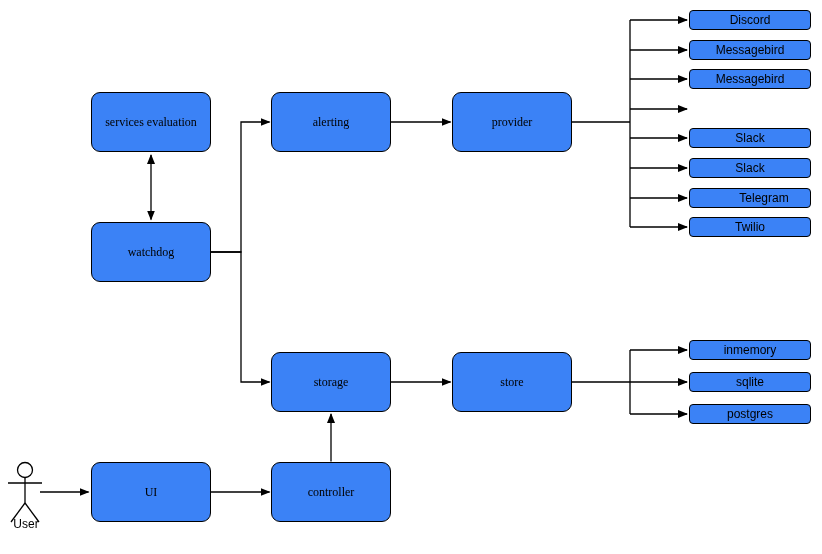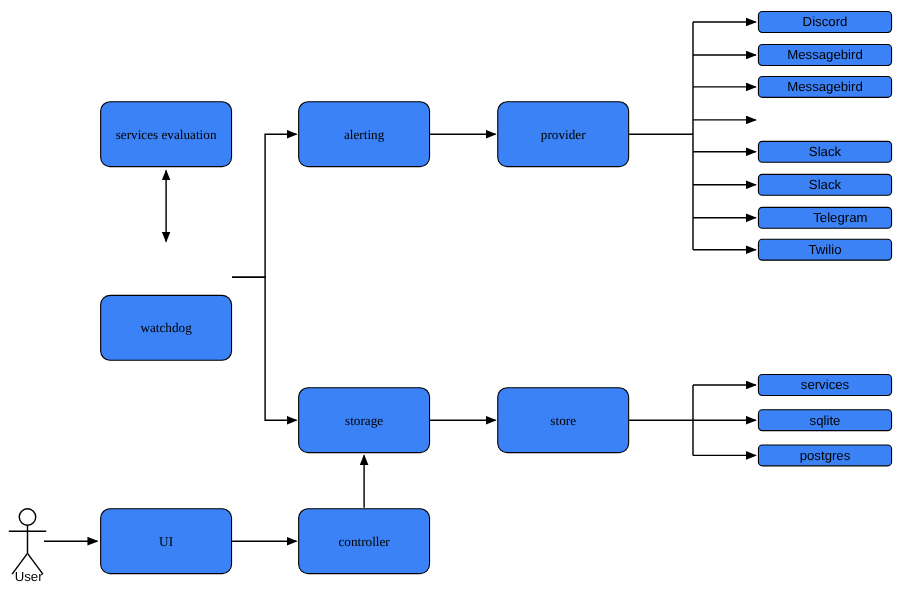--- a/index.html
+++ b/index.html
@@ -96,35 +96,35 @@
     <g stroke="#000000" stroke-width="1.3" fill="none">
       <circle cx="25" cy="470" r="7.5"></circle>
       <line x1="25" y1="477.5" x2="25" y2="503"></line>
       <line x1="8" y1="483" x2="42" y2="483"></line>
       <line x1="25" y1="503" x2="11" y2="522"></line>
       <line x1="25" y1="503" x2="39" y2="522"></line>
     </g>
   </svg>
 
   <div class="node node--lg" style="left:91px; top:92px;">services evaluation</div>
-  <div class="node node--lg" style="left:91px; top:222px;margin-top:46px;">watchdog</div>
+  <div class="node node--lg" style="left:91px; top:222px;">watchdog</div>
   <div class="node node--lg" style="left:271px; top:92px;">alerting</div>
   <div class="node node--lg" style="left:452px; top:92px;">provider</div>
   <div class="node node--lg" style="left:271px; top:352px;">storage</div>
   <div class="node node--lg" style="left:452px; top:352px;">store</div>
   <div class="node node--lg" style="left:91px; top:462px;">UI</div>
   <div class="node node--lg" style="left:271px; top:462px;">controller</div>
 
   <div class="node node--sm" style="left:689px; top:10px;">Discord</div>
   <div class="node node--sm" style="left:689px; top:40px;">Messagebird</div>
   <div class="node node--sm" style="left:689px; top:69px;">Messagebird</div>
   <div class="node node--sm" style="left:689px; top:128px;">Slack</div>
   <div class="node node--sm" style="left:689px; top:158px;">Slack</div>
   <div class="node node--sm" style="left:689px; top:188px;padding-left:28px;">Telegram</div>
   <div class="node node--sm" style="left:689px; top:217px;">Twilio</div>
 
-  <div class="node node--sm" style="left:689px; top:340px;">services</div>
+  <div class="node node--sm" style="left:689px; top:340px;">inmemory</div>
   <div class="node node--sm" style="left:689px; top:372px;">sqlite</div>
   <div class="node node--sm" style="left:689px; top:404px;">postgres</div>
 
   <div class="actor-label">User</div>
 
 </div>
 
 </body></html>

